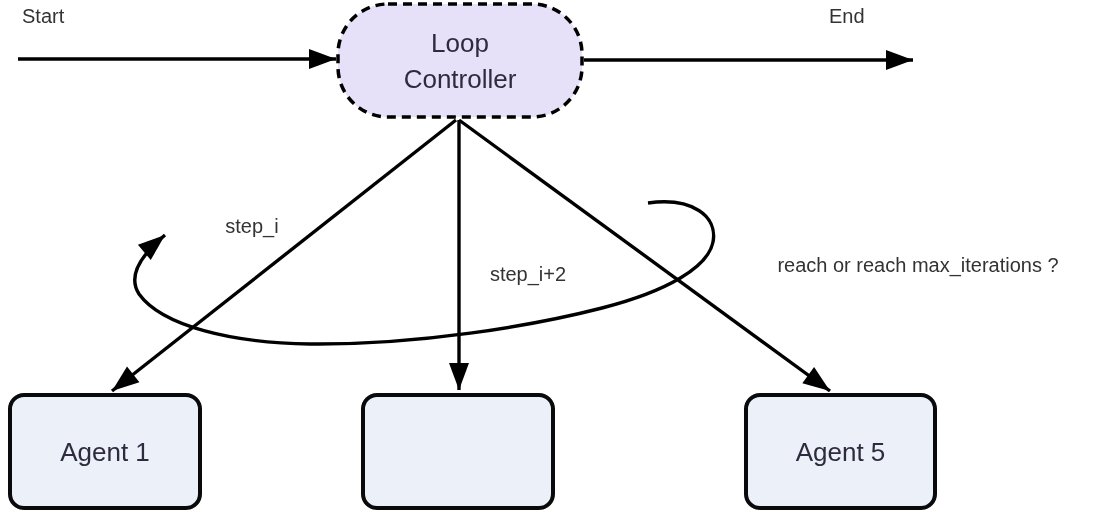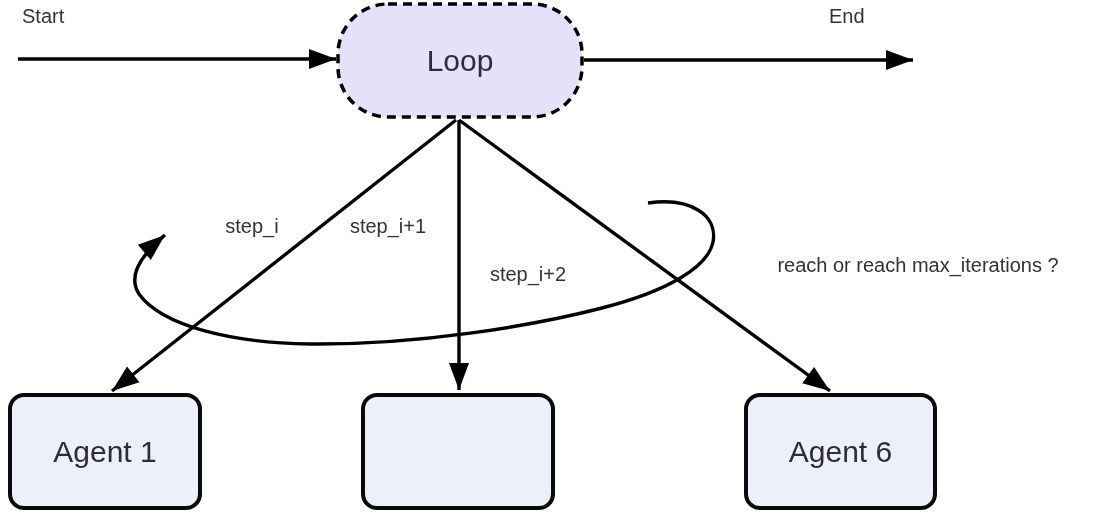--- a/index.html
+++ b/index.html
@@ -26,21 +26,21 @@
   .edge-label {
     transform: translate(-50%, -50%);
   }
   .node-label {
     position: absolute;
     display: flex;
     flex-direction: column;
     align-items: center;
     justify-content: center;
     text-align: center;
-    font-size: 30px;
+    font-size: 26px;
     line-height: 36px;
     color: var(--node-text, #2e2b3e);
     white-space: nowrap;
   }
 </style>
 </head>
 <body>
 
 <div class="stage">
 
@@ -73,23 +73,23 @@
     <rect x="10" y="395" width="190" height="113" rx="14" ry="14" style="fill: var(--agent-fill, #ebf0f9); stroke: var(--agent-border, #0a0a0a)" stroke-width="4"></rect>
     <rect x="363" y="395" width="190" height="113" rx="14" ry="14" style="fill: var(--agent-fill, #ebf0f9); stroke: var(--agent-border, #0a0a0a)" stroke-width="4"></rect>
     <rect x="746" y="395" width="189" height="113" rx="14" ry="14" style="fill: var(--agent-fill, #ebf0f9); stroke: var(--agent-border, #0a0a0a)" stroke-width="4"></rect>
   </svg>
 
   <div class="txt" style="left:22px; top:5px;">Start</div>
   <div class="txt" style="left:829px; top:5px;">End</div>
 
   <div class="node-label" style="left:338px; top:4px; width:244px; height:113px;">
     <span>Loop</span>
+    <span>Controller</span>
   </div>
 
   <div class="txt edge-label" style="left:252px; top:226px;">step_i</div>
-  <div class="txt edge-label" style="left:388px; top:226px;">step_i+1</div>
   <div class="txt edge-label" style="left:528px; top:226px;margin-top:48px;">step_i+2</div>
   <div class="txt edge-label" style="left:918px; top:265px;">reach or reach max_iterations ?</div>
 
   <div class="node-label" style="left:10px; top:395px; width:190px; height:113px;">Agent 1</div>
-  <div class="node-label" style="left:746px; top:395px; width:189px; height:113px;">Agent 6</div>
+  <div class="node-label" style="left:746px; top:395px; width:189px; height:113px;">Agent 5</div>
 
 </div>
 
 </body></html>

